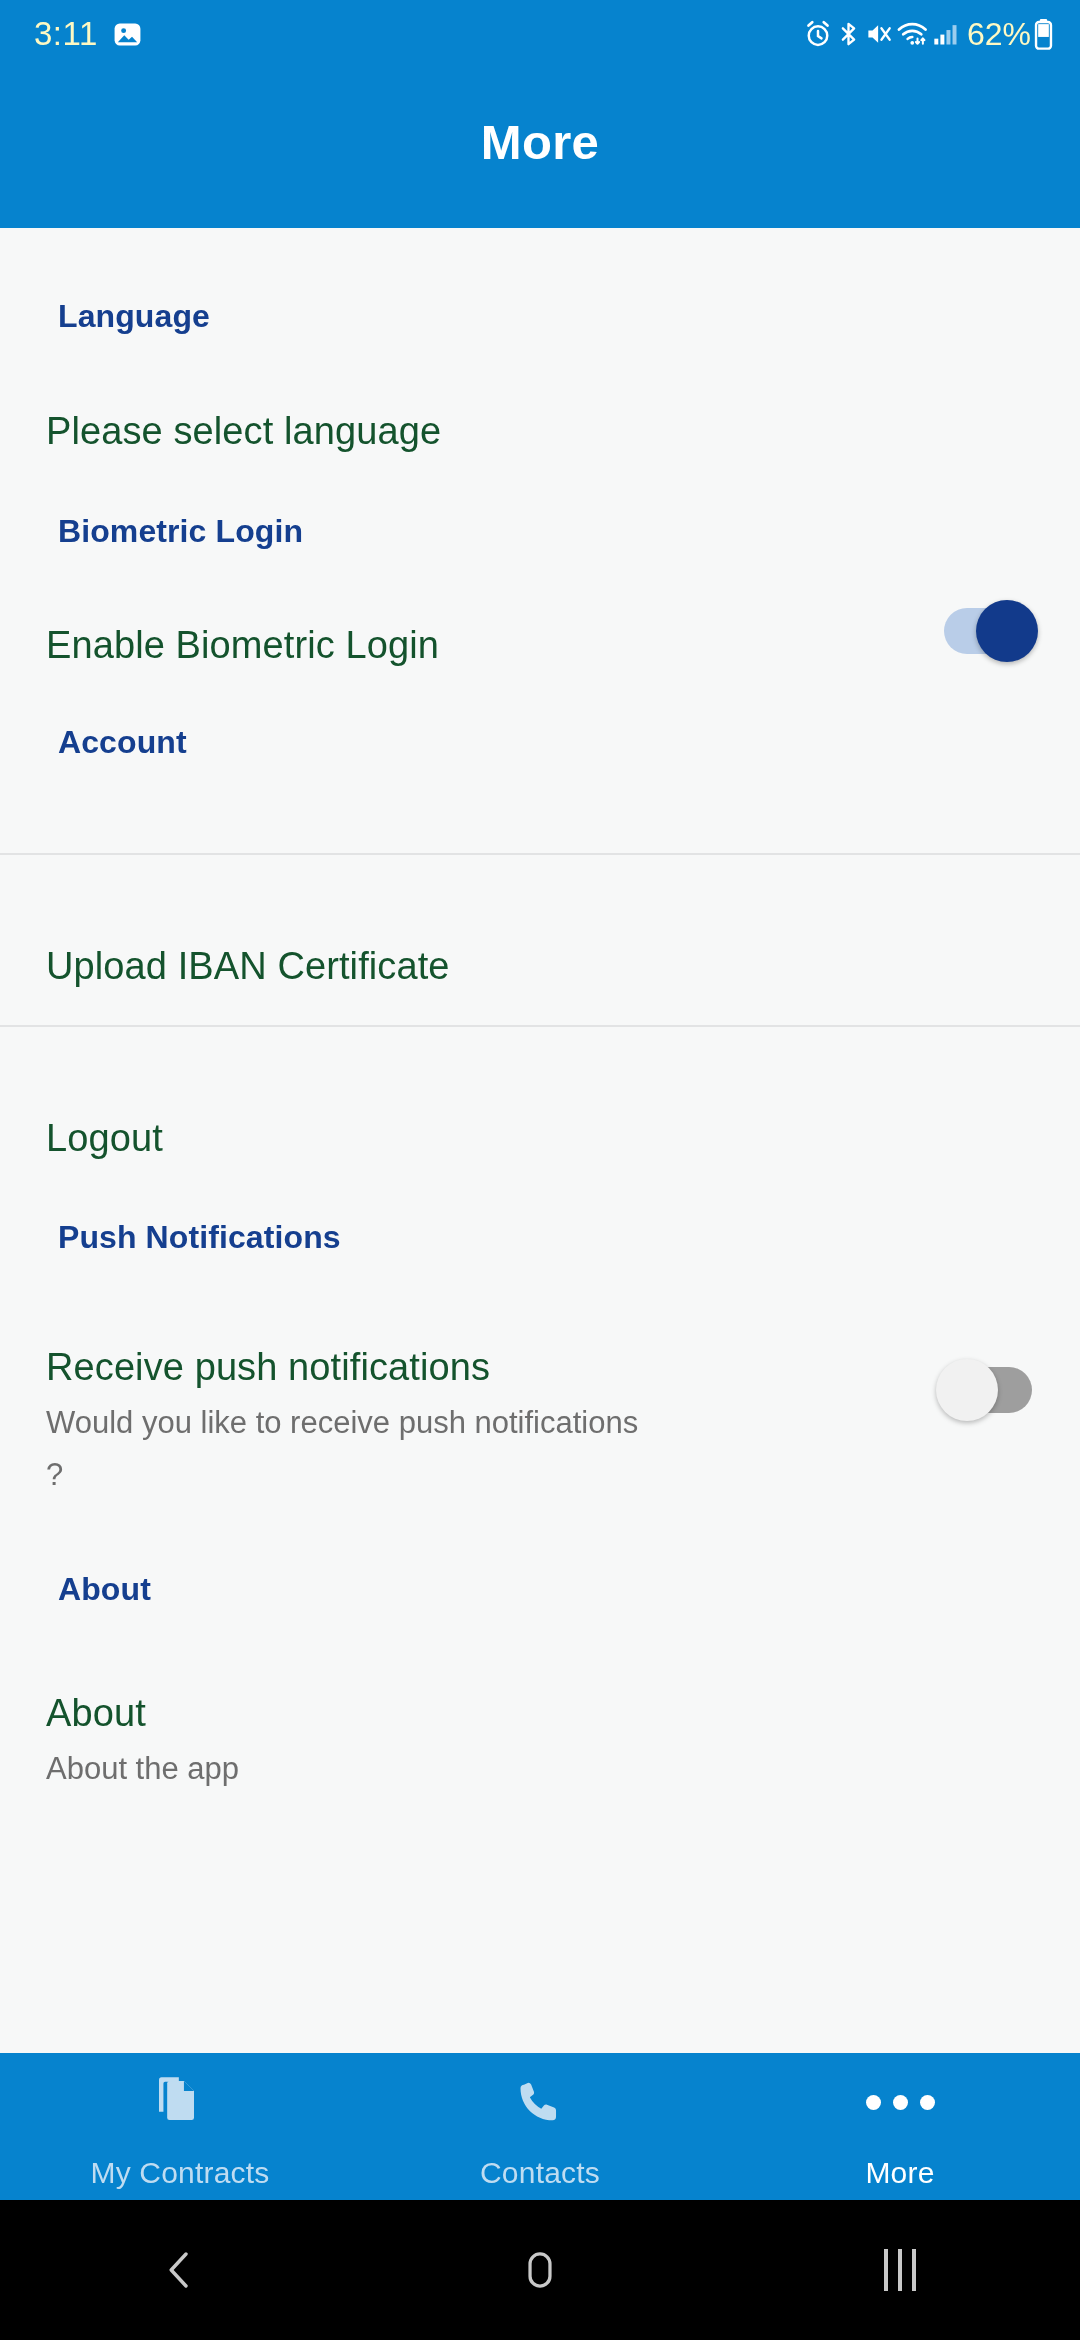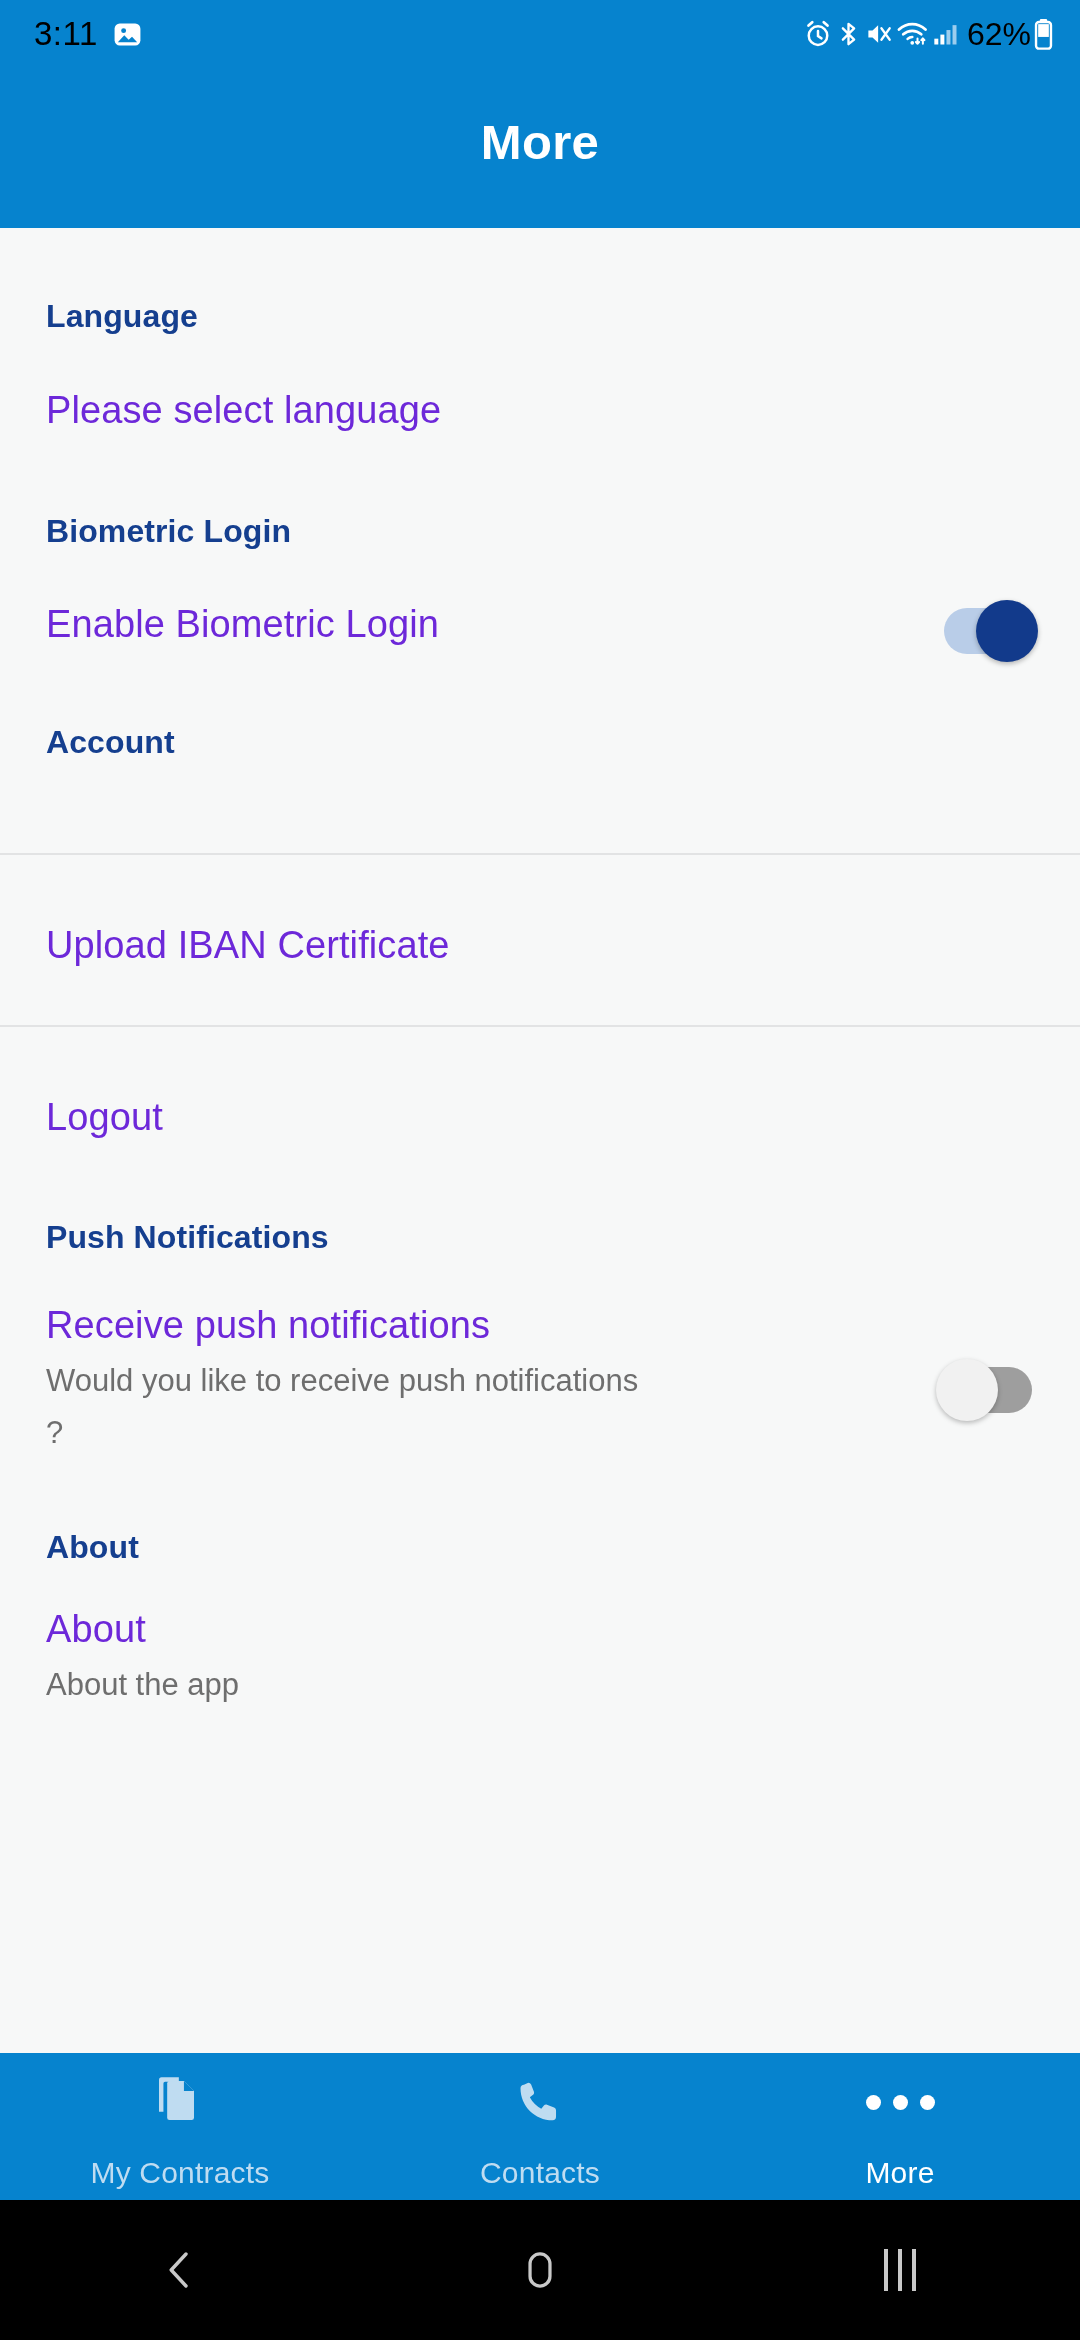--- a/index.html
+++ b/index.html
@@ -7,21 +7,21 @@
   body {
     font-family:"Liberation Sans", sans-serif;
     background:#f7f8f8;
     overflow:hidden;
   }
   #screen { position:relative; width:1080px; height:2340px; background:#f7f8f8; }
 
   
   .statusbar {
     position:absolute; top:0; left:0; width:1080px; height:68px;
-    background:#0683ce; color:#000000;
+    background:#0683ce; color:#fef9c3;
     display:flex; align-items:center; justify-content:space-between;
     padding:0 26px 0 34px;
   }
   .sb-left { display:flex; align-items:center; gap:14px; }
   .sb-time { font-size:33px; font-weight:400; letter-spacing:.5px; }
   .sb-right { display:flex; align-items:center; gap:2px; }
   .sb-pct { font-size:32px; font-weight:400; margin-left:4px; }
   .sb-ic { display:block; }
 
   
@@ -35,28 +35,28 @@
     color:#ffffff; font-size:49px; font-weight:700; letter-spacing:.3px;
   }
 
   
   .content {
     position:absolute; top:228px; left:0; width:1080px; height:1825px;
     background:#f7f8f8; overflow:hidden;
   }
   .section-header {
     color:#153f8f; font-size:32px; font-weight:700;
-    padding:0 0 0 46px; letter-spacing:.1px;
+    padding:0 0 0 58px; letter-spacing:.1px;
   }
   .row {
     display:flex; align-items:center; justify-content:space-between;
     padding:0 46px; width:1080px;
   }
   .row-text { display:flex; flex-direction:column; }
-  .row-title { color:#6d28d9; font-size:38px; font-weight:400; letter-spacing:.1px; }
+  .row-title { color:#14532d; font-size:38px; font-weight:400; letter-spacing:.1px;margin-top:42px; }
   .row-sub {
     color:#6e6e6e; font-size:31px; font-weight:400;
     line-height:52px; max-width:600px; margin-top:8px;
   }
   .divider { width:1080px; height:2px; background:#e2e3e4; }
 
   
   .toggle { position:relative; width:98px; height:42px; flex:0 0 auto; }
   .track { position:absolute; border-radius:26px; }
   .thumb { position:absolute; border-radius:50%; }

